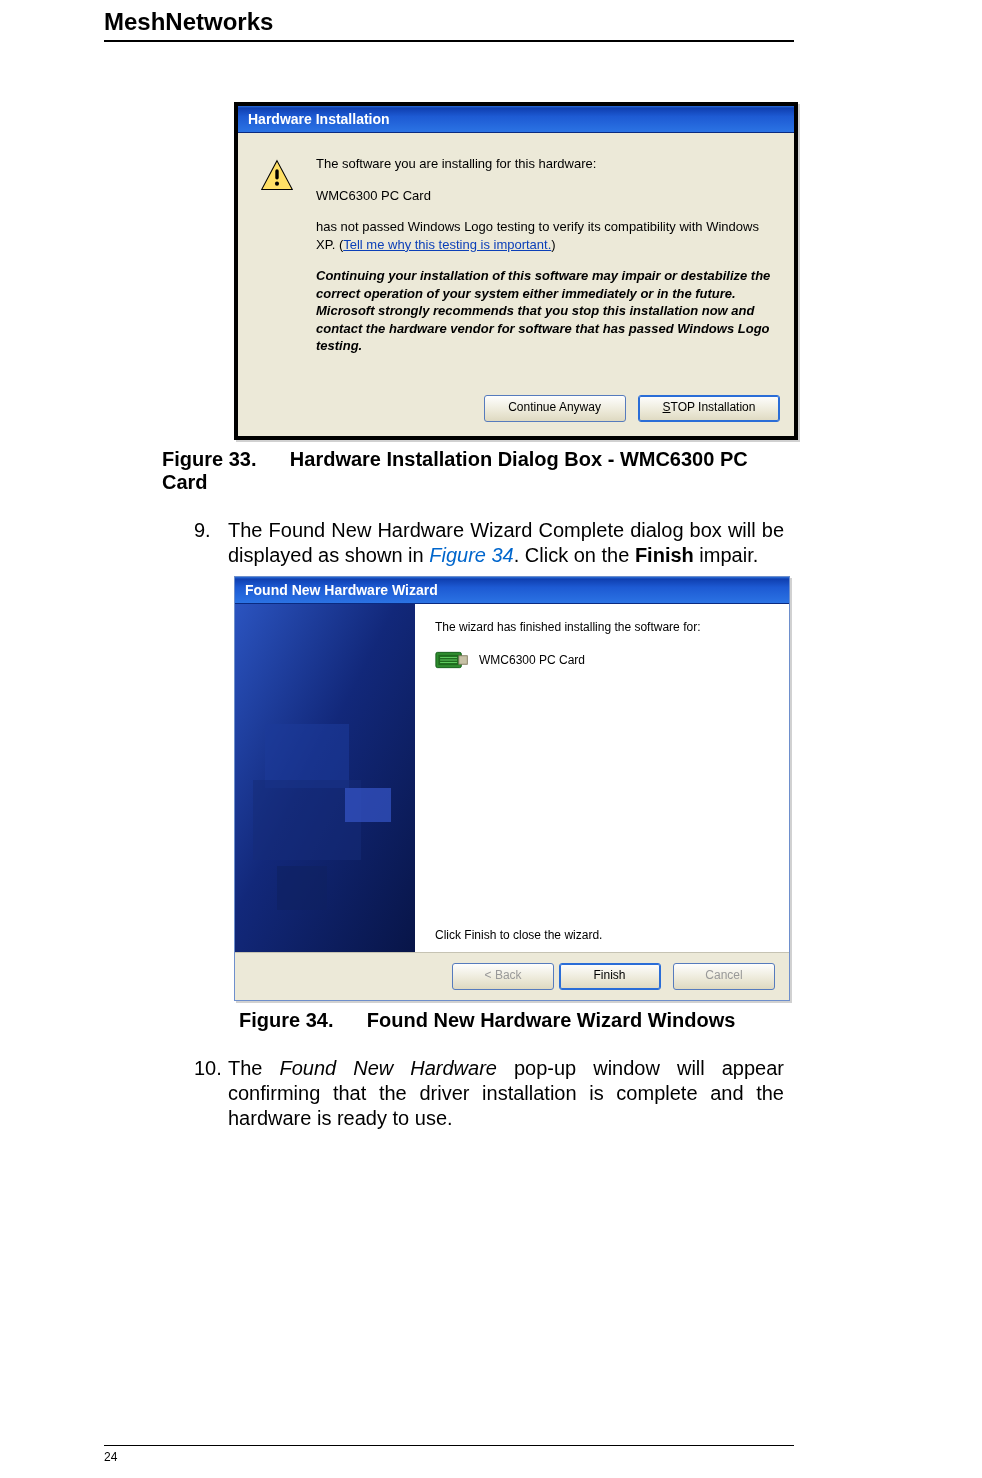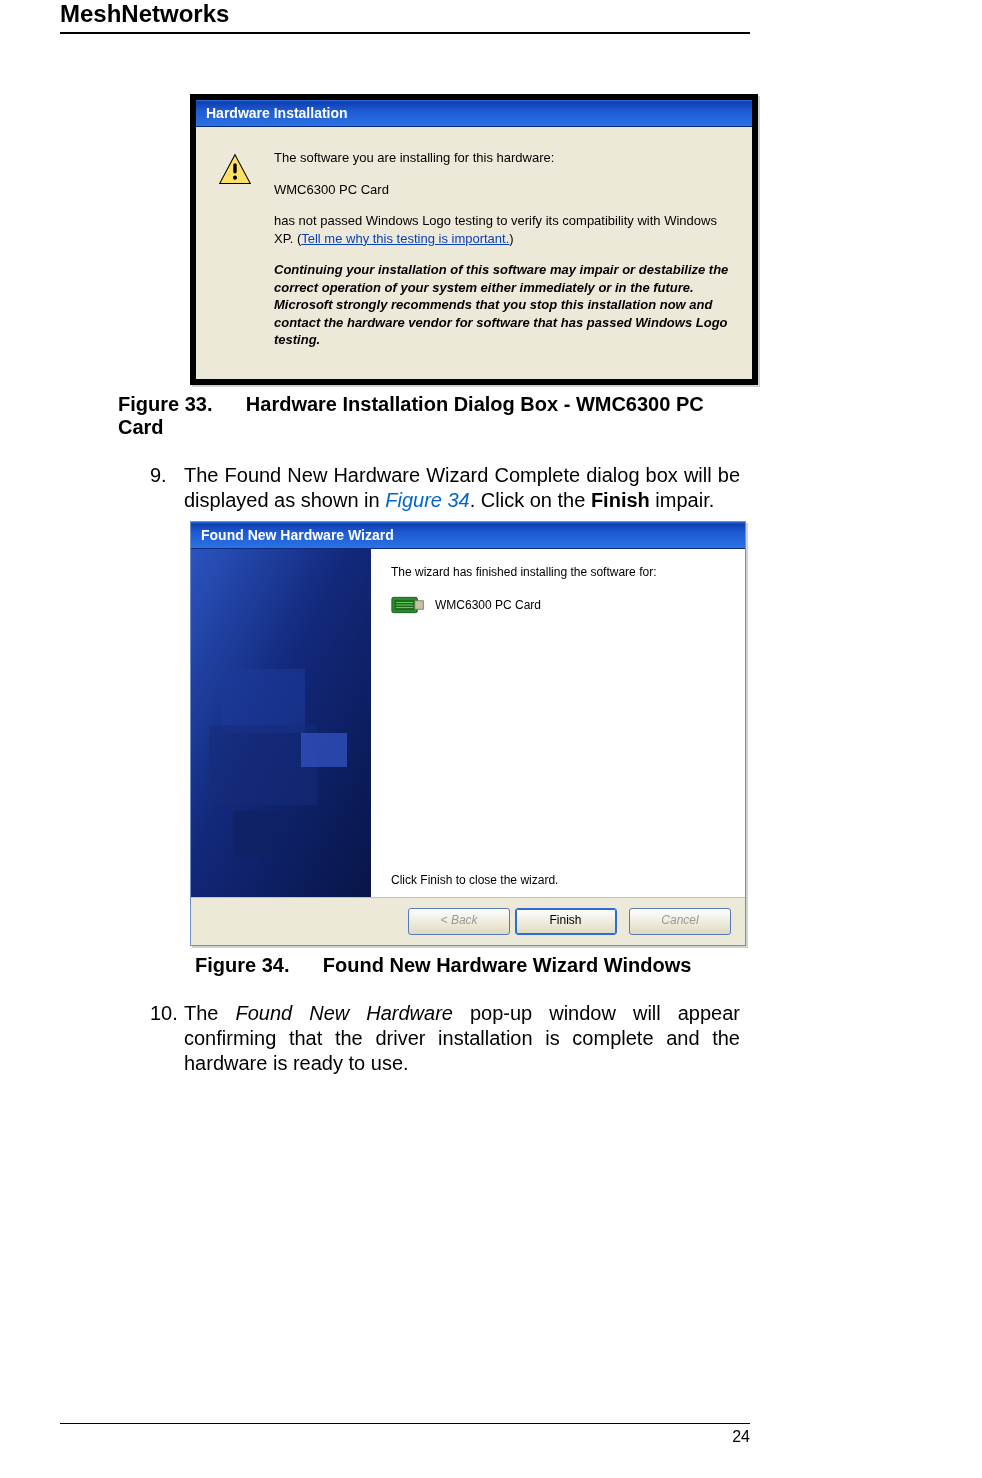--- a/index.html
+++ b/index.html
@@ -5,23 +5,24 @@
   body {
     margin: 0;
     padding: 0;
     font-family: Arial, Helvetica, sans-serif;
     background: #fff;
     color: #000;
   }
   .page {
     width: 810px;
     min-height: 1478px;
-    padding: 0 60px 0 60px;
+    padding: 8px 60px 0 60px;
     box-sizing: border-box;
     position: relative;
+    margin-left: 44px;
   }
   .header {
     font-weight: bold;
     font-size: 24px;
     border-bottom: 2.5px solid #000;
     padding-bottom: 4px;
     margin-bottom: 60px;
   }
   .figure-caption {
     font-weight: bold;
@@ -45,21 +46,21 @@
   }
   .figref {
     color: #0066cc;
     font-style: italic;
   }
 
   
   .dlg1 {
     width: 556px;
     margin-left: 130px;
-    border: 6px solid #000000;
+    border: 4px solid #000000;
     background: #ece9d8;
     font-family: Tahoma, Arial, sans-serif;
     box-shadow: 2px 2px 0 rgba(0,0,0,.18);
   }
   .titlebar {
     background: linear-gradient(180deg,#2a6dd7 0%,#0f3fb0 8%,#1d5ad3 40%,#2b73e4 100%);
     color: #fff;
     font-weight: bold;
     font-size: 14px;
     padding: 5px 10px;
@@ -99,21 +100,21 @@
     border: 1px solid #567bbd;
     border-radius: 3px;
     padding: 0 10px;
     margin-left: 8px;
     color: #000;
   }
   .xp-btn.default {
     box-shadow: 0 0 0 1px #2a6dd7 inset;
     border-color: #2a6dd7;
   }
-  .xp-btn.disabled { color: #999; font-style: italic; }
+  .xp-btn.disabled { color: #999; }
   .underline-first::first-letter { text-decoration: underline; }
 
   
   .dlg2 {
     width: 554px;
     margin-left: 130px;
     border: 1px solid #6e8fcc;
     background: #a21caf;
     font-family: Tahoma, Arial, sans-serif;
     box-shadow: 2px 2px 0 rgba(0,0,0,.18);
@@ -157,27 +158,27 @@
   .wizard-spacer { flex: 1; }
   .dlg2-btnbar {
     padding: 10px 14px;
     text-align: right;
     border-top: 1px solid #c6c3b3;
     background: #ece9d8;
   }
 
   .page-number {
     position: absolute;
-    bottom: 32px;
+    bottom: 14px;
     left: 0; right: 0;
-    text-align: right;
+    text-align: left;
     border-top: 1.5px solid #000;
     padding-top: 4px;
     margin: 0 60px;
-    font-size: 16px;
+    font-size: 12px;
   }
 </style>
 </head>
 <body>
 
 <div class="page">
 
   <div class="header">MeshNetworks</div>
 
   <div class="dlg1">
@@ -191,20 +192,24 @@
         </svg>
       </div>
       <div class="dlg1-text">
         <p>The software you are installing for this hardware:</p>
         <p>WMC6300 PC Card</p>
         <p>
           <span>has not passed Windows Logo testing to verify its compatibility with Windows XP. (</span><span class="linklike">Tell me why this testing is important.</span><span>)</span>
         </p>
         <p class="boldpara">Continuing your installation of this software may impair or destabilize the correct operation of your system either immediately or in the future. Microsoft strongly recommends that you stop this installation now and contact the hardware vendor for software that has passed Windows Logo testing.</p>
       </div>
+    </div>
+    <div class="dlg1-buttons">
+      <span class="xp-btn">Continue Anyway</span>
+      <span class="xp-btn default underline-first">STOP Installation</span>
     </div>
   </div>
 
   <div class="figure-caption" style="margin-left:58px;">
     <span>Figure 33.</span>
     &nbsp;&nbsp;&nbsp;&nbsp;
     <span>Hardware Installation Dialog Box - WMC6300 PC Card</span>
   </div>
 
   <div class="body-text list-item">

